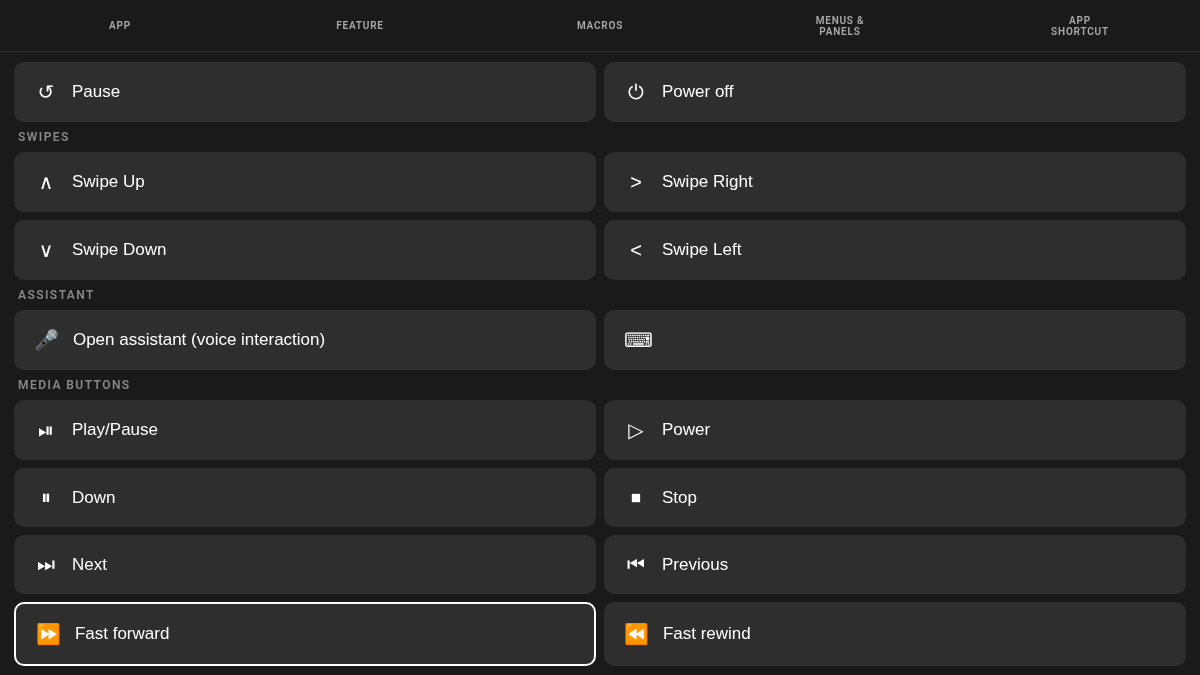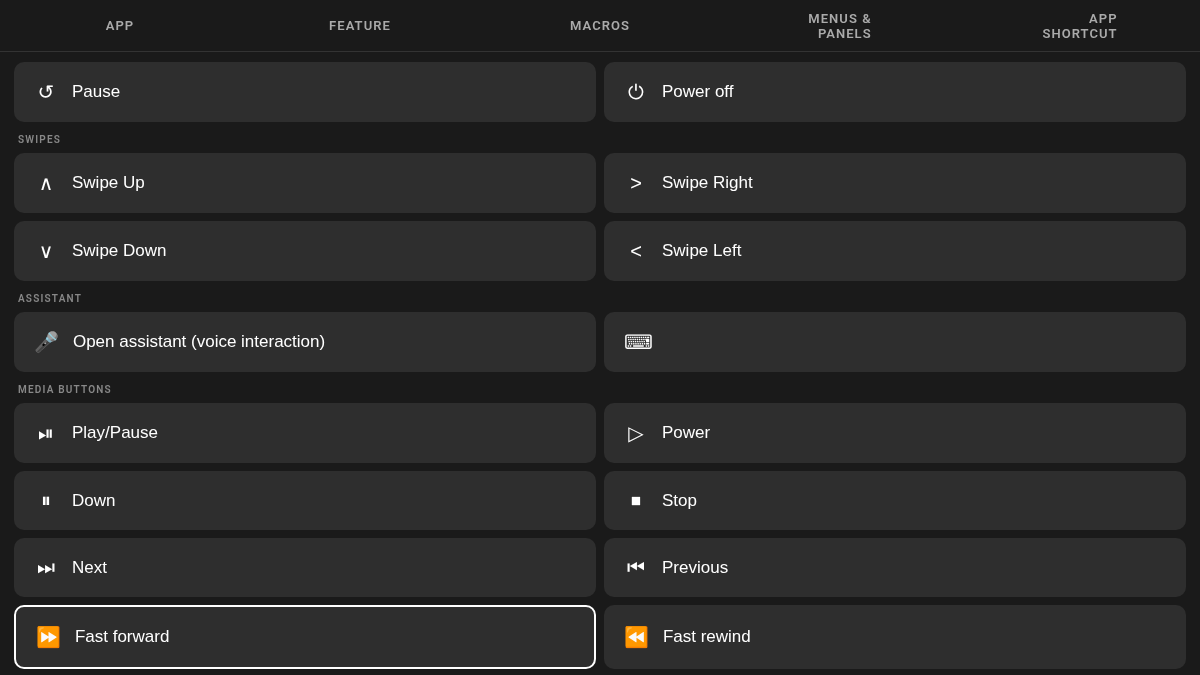--- a/index.html
+++ b/index.html
@@ -20,49 +20,49 @@
       background: #1a1a1a;
       border-bottom: 1px solid #333;
       height: 52px;
     }
     .tab {
       flex: 1;
       display: flex;
       align-items: center;
       justify-content: center;
       height: 100%;
-      font-size: 13px;
+      font-size: 10px;
       font-weight: 600;
       letter-spacing: 0.08em;
       color: #aaaaaa;
       cursor: pointer;
       text-transform: uppercase;
-      text-align: right;
+      text-align: center;
       padding: 0 8px;
     }
     .tab.active {
       color: #cc77ff;
       border-bottom: 3px solid #cc77ff;
     }
 
     
     .content {
       padding: 10px 14px;
       height: calc(675px - 52px);
       overflow-y: auto;
     }
 
     
     .section-label {
-      font-size: 10px;
+      font-size: 12px;
       font-weight: 600;
       color: #888888;
       letter-spacing: 0.12em;
       text-transform: uppercase;
-      margin: 12px 0 8px 4px;
+      margin: 0 0 8px 4px;
     }
 
     
     .grid-row {
       display: grid;
       grid-template-columns: 1fr 1fr;
       gap: 8px;
       margin-bottom: 8px;
     }
 

